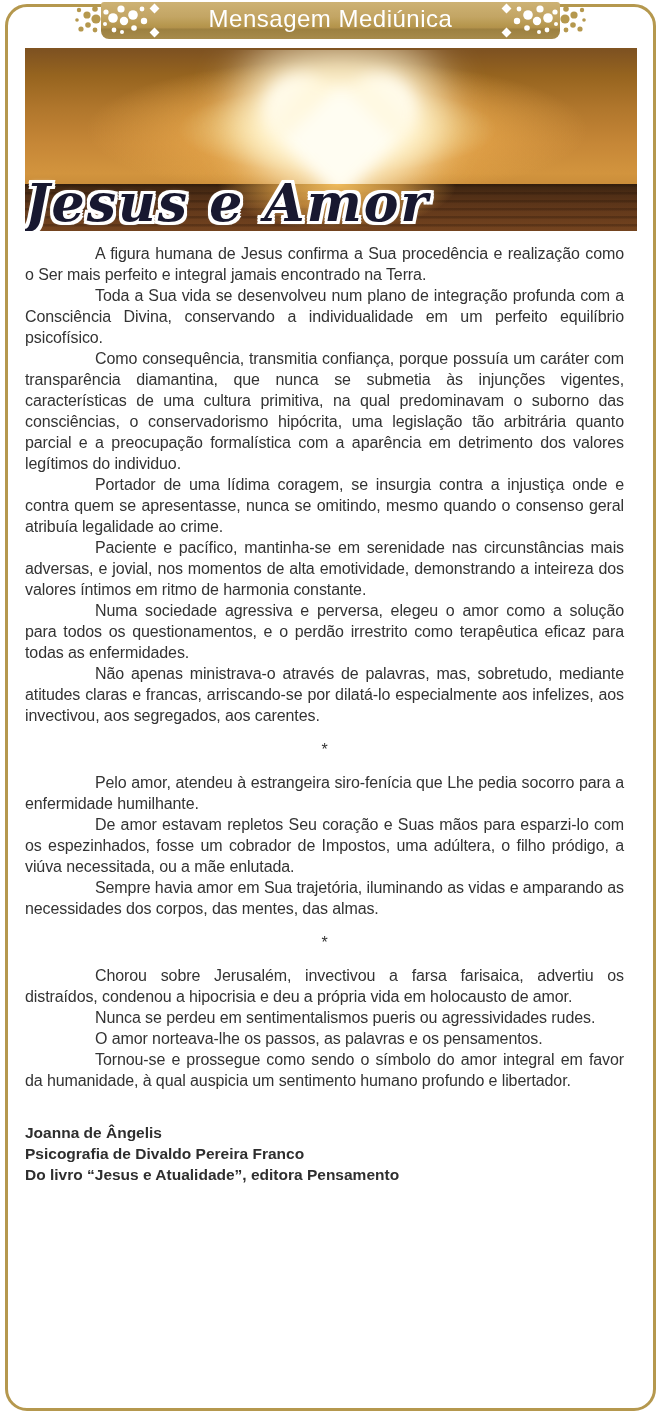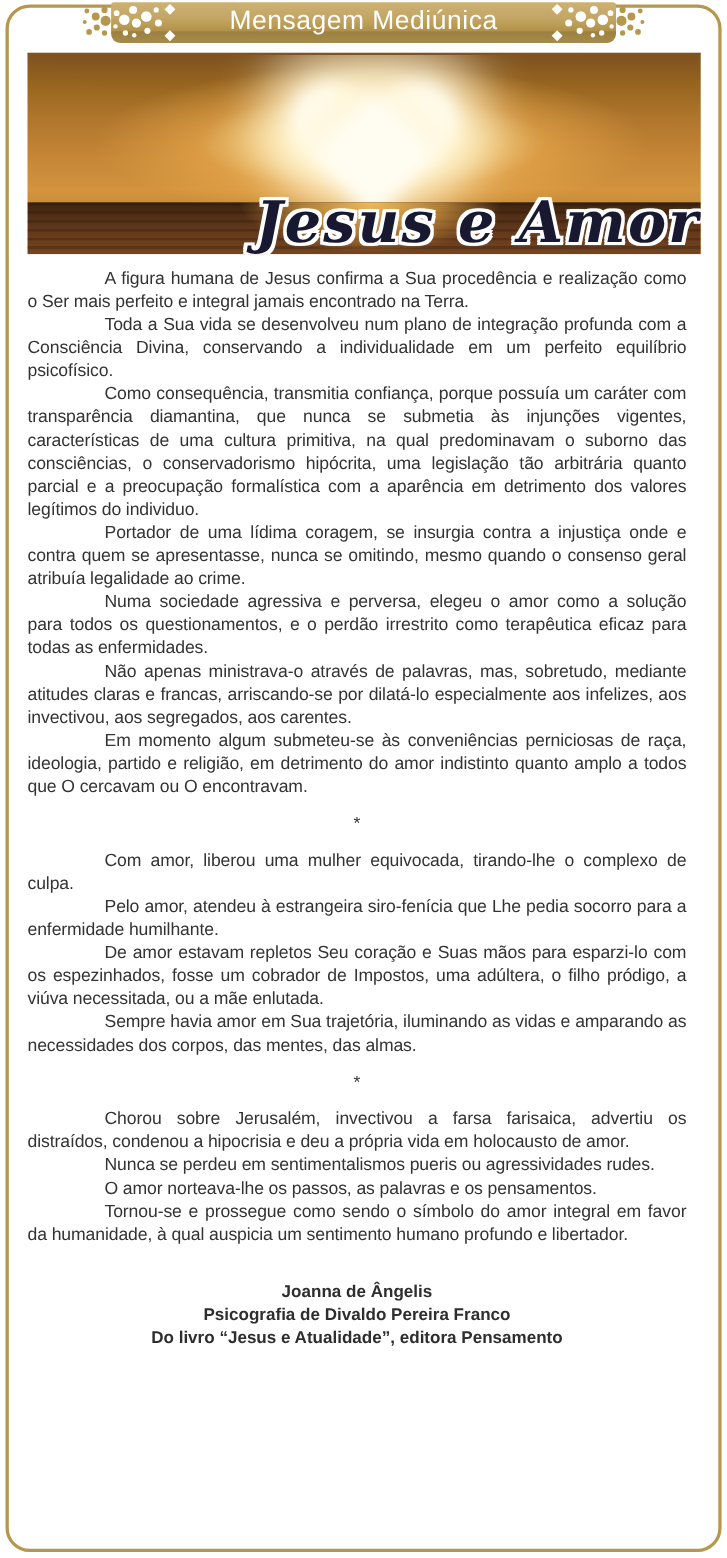--- a/index.html
+++ b/index.html
@@ -88,21 +88,21 @@
         rgba(120,70,30,0) 75%),
       repeating-linear-gradient(180deg,
         rgba(30,15,5,0.25) 0px, rgba(30,15,5,0.25) 2px,
         rgba(0,0,0,0) 3px, rgba(0,0,0,0) 8px),
       linear-gradient(180deg,
         #3a2310 0%, #512f16 25%, #63391b 55%, #74441f 100%);
   }
   .hero-title {
     position: absolute;
     left: 0; right: 0; bottom: 2px;
-    text-align: right;
+    text-align: left;
     font-family: "DejaVu Serif", serif;
     font-style: italic;
     font-weight: bold;
     font-size: 52px;
     line-height: 1.0;
     color: #181830;
     letter-spacing: 2px;
     text-shadow:
       -3px -3px 0 #fff, 3px -3px 0 #fff, -3px 3px 0 #fff, 3px 3px 0 #fff,
       -3px 0 0 #fff, 3px 0 0 #fff, 0 -3px 0 #fff, 0 3px 0 #fff,
@@ -127,21 +127,21 @@
     letter-spacing: -0.1px;
   }
   .separator {
     text-align: center;
     font-size: 16px;
     color: #333;
     margin: 13px 0 12px 0;
   }
   .signature {
     margin-top: 31px;
-    text-align: center;
+    text-align: left;
     font-weight: bold;
     color: #2e2e2e;
     font-size: 15.5px;
     line-height: 21px;
   }
 </style>
 </head>
 <body>
 
 <div class="frame"></div>
@@ -218,25 +218,24 @@
   </div>
   <div class="sea"></div>
   <div class="hero-title">Jesus e Amor</div>
 </div>
 
 <div class="content">
   <p class="para">A figura humana de Jesus confirma a Sua procedência e realização como o Ser mais perfeito e integral jamais encontrado na Terra.</p>
   <p class="para">Toda a Sua vida se desenvolveu num plano de integração profunda com a Consciência Divina, conservando a individualidade em um perfeito equilíbrio psicofísico.</p>
   <p class="para">Como consequência, transmitia confiança, porque possuía um caráter com transparência diamantina, que nunca se submetia às injunções vigentes, características de uma cultura primitiva, na qual predominavam o suborno das consciências, o conservadorismo hipócrita, uma legislação tão arbitrária quanto parcial e a preocupação formalística com a aparência em detrimento dos valores legítimos do individuo.</p>
   <p class="para">Portador de uma lídima coragem, se insurgia contra a injustiça onde e contra quem se apresentasse, nunca se omitindo, mesmo quando o consenso geral atribuía legalidade ao crime.</p>
+  <p class="para">Paciente e pacífico, mantinha-se em serenidade nas circunstâncias mais adversas, e jovial, nos momentos de alta emotividade, demonstrando a inteireza dos valores íntimos em ritmo de harmonia constante.</p>
   <p class="para">Numa sociedade agressiva e perversa, elegeu o amor como a solução para todos os questionamentos, e o perdão irrestrito como terapêutica eficaz para todas as enfermidades.</p>
   <p class="para">Não apenas ministrava-o através de palavras, mas, sobretudo, mediante atitudes claras e francas, arriscando-se por dilatá-lo especialmente aos infelizes, aos invectivou, aos segregados, aos carentes.</p>
-  <p class="para">Em momento algum submeteu-se às conveniências perniciosas de raça, ideologia, partido e religião, em detrimento do amor indistinto quanto amplo a todos que O cercavam ou O encontravam.</p>
   <div class="separator">*</div>
-  <p class="para">Com amor, liberou uma mulher equivocada, tirando-lhe o complexo de culpa.</p>
   <p class="para">Pelo amor, atendeu à estrangeira siro-fenícia que Lhe pedia socorro para a enfermidade humilhante.</p>
   <p class="para">De amor estavam repletos Seu coração e Suas mãos para esparzi-lo com os espezinhados, fosse um cobrador de Impostos, uma adúltera, o filho pródigo, a viúva necessitada, ou a mãe enlutada.</p>
   <p class="para">Sempre havia amor em Sua trajetória, iluminando as vidas e amparando as necessidades dos corpos, das mentes, das almas.</p>
   <div class="separator">*</div>
   <p class="para">Chorou sobre Jerusalém, invectivou a farsa farisaica, advertiu os distraídos, condenou a hipocrisia e deu a própria vida em holocausto de amor.</p>
   <p class="para">Nunca se perdeu em sentimentalismos pueris ou agressividades rudes.</p>
   <p class="para">O amor norteava-lhe os passos, as palavras e os pensamentos.</p>
   <p class="para">Tornou-se e prossegue como sendo o símbolo do amor integral em favor da humanidade, à qual auspicia um sentimento humano profundo e libertador.</p>
 
   <div class="signature">

